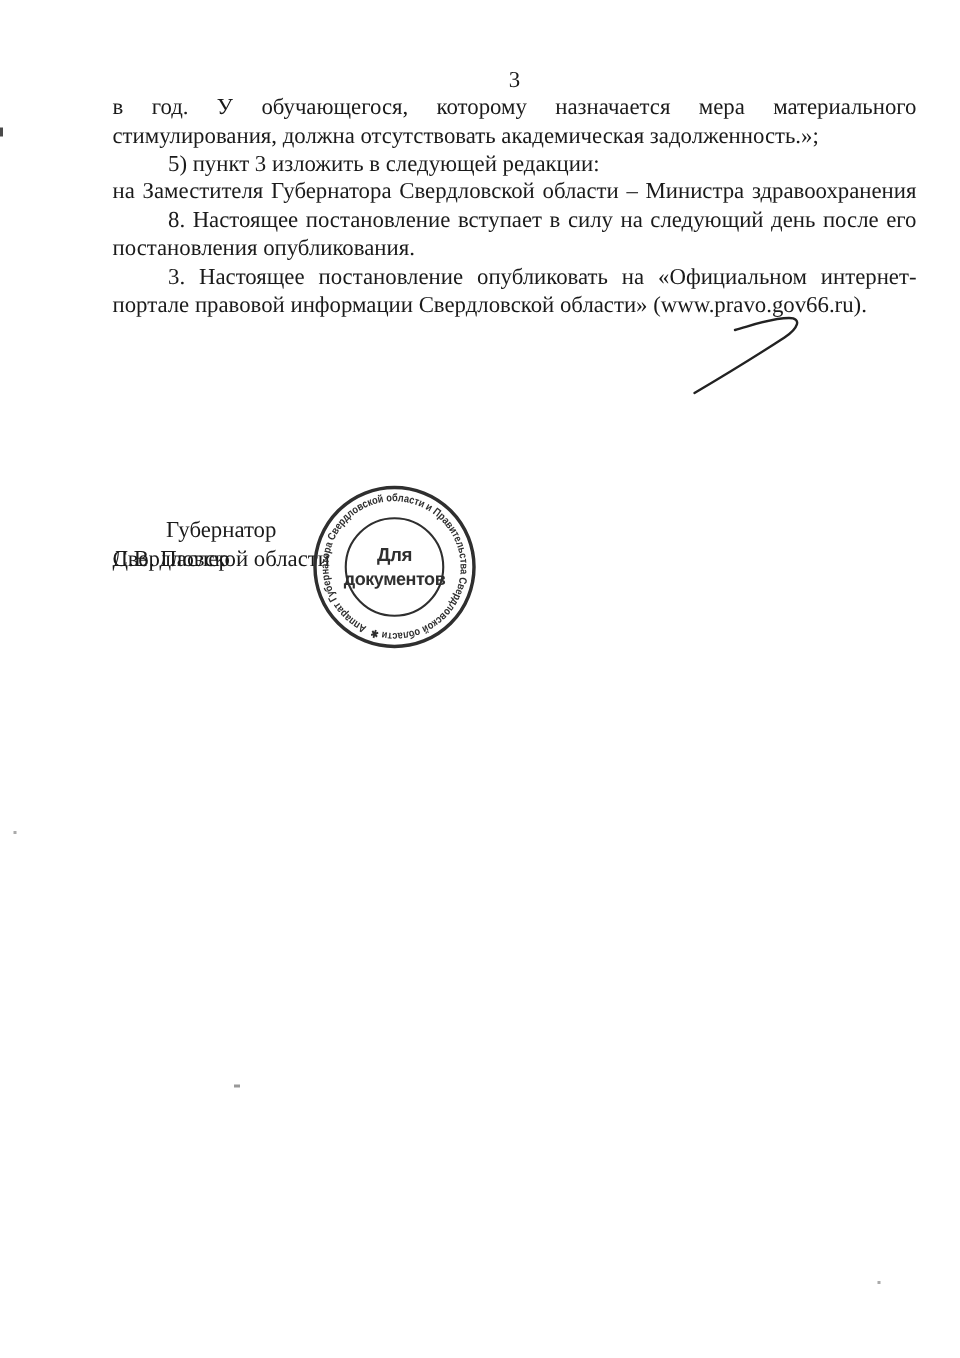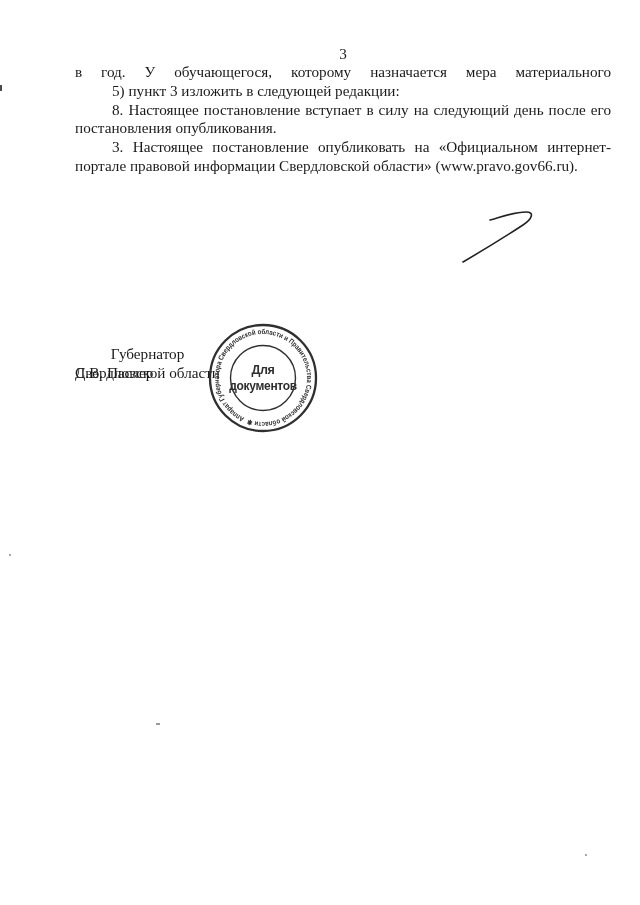--- a/index.html
+++ b/index.html
@@ -80,21 +80,23 @@
 </style>
 </head>
 <body>
 
 <div class="page">
 
   <div class="page-number">3</div>
 
   <div class="body-text">
     <div class="line j">в год. У обучающегося, которому назначается мера материального</div>
+    <div class="line">стимулирования, должна отсутствовать академическая задолженность.»;</div>
     <div class="line ind">5) пункт 3 изложить в следующей редакции:</div>
+    <div class="line j">на Заместителя Губернатора Свердловской области – Министра здравоохранения</div>
     <div class="line ind j">8. Настоящее постановление вступает в силу на следующий день после его</div>
     <div class="line">постановления опубликования.</div>
     <div class="line ind j">3. Настоящее постановление опубликовать на «Официальном интернет-</div>
     <div class="line">портале правовой информации Свердловской области» (www.pravo.gov66.ru).</div>
   </div>
 
   <div class="sig-title">
     <div>Губернатор</div>
     <div>Свердловской области</div>
   </div>

